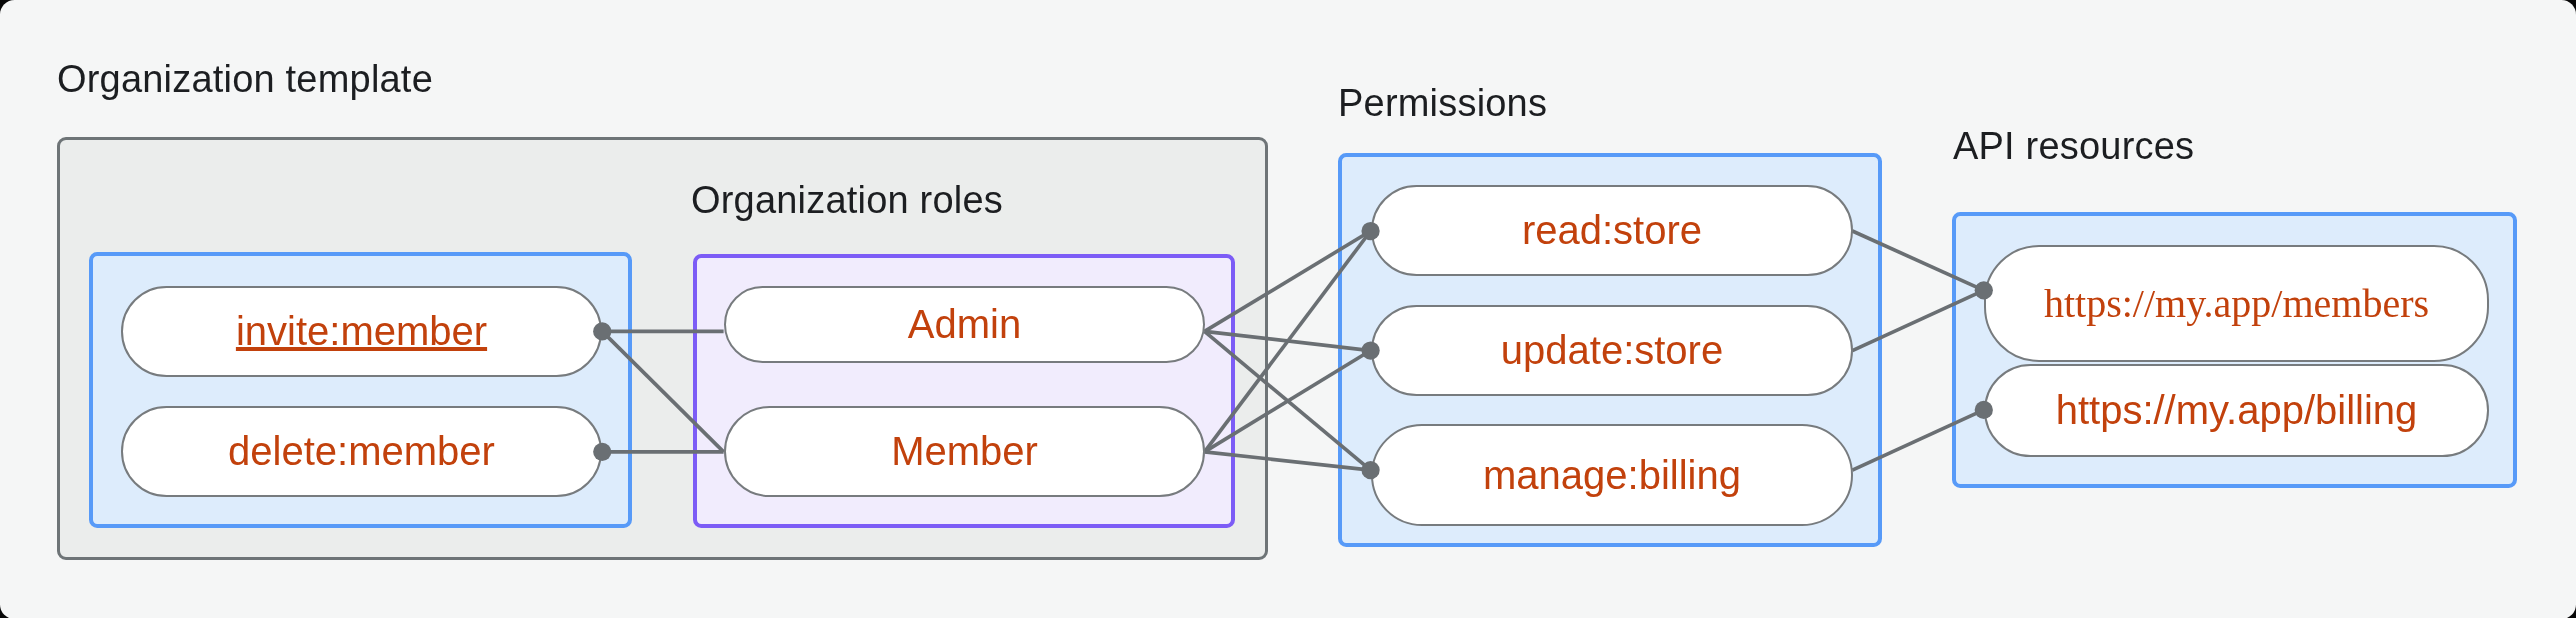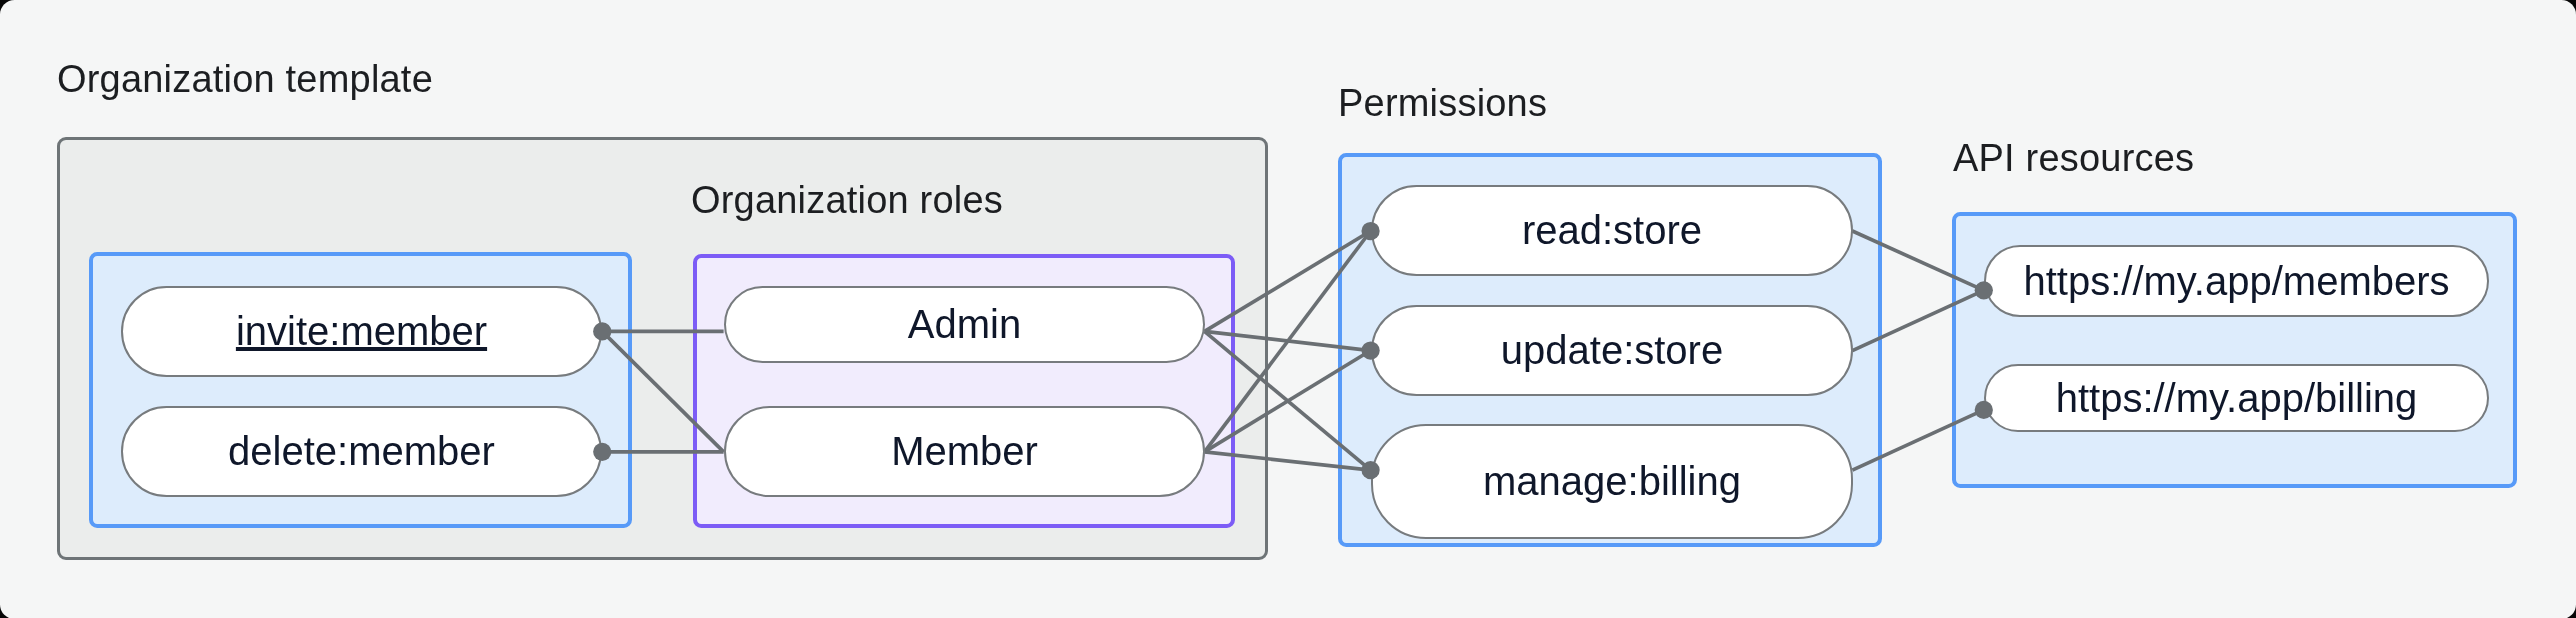--- a/index.html
+++ b/index.html
@@ -18,36 +18,36 @@
   .box-permissions{left:1338px;top:153px;width:544px;height:394px;z-index:1;}
   .box-api{left:1952px;top:212px;width:565px;height:276px;z-index:1;}
   .section-label{
     position:absolute;font-size:38px;line-height:42px;font-weight:500;
     color:#1c1e21;white-space:nowrap;z-index:1;letter-spacing:0.2px;
   }
   .lbl-template{left:57px;top:58px;}
   .lbl-org-permissions{left:88px;top:179px;}
   .lbl-org-roles{left:691px;top:179px;}
   .lbl-permissions{left:1338px;top:82px;}
-  .lbl-api{left:1953px;top:137px;}
+  .lbl-api{left:1953px;top:125px;}
   .pill{
     position:absolute;box-sizing:border-box;background:#ffffff;
     border:2.7px solid #777b7e;border-radius:55px;z-index:3;
     display:flex;align-items:center;justify-content:center;
-    font-size:40px;color:#0f172a;white-space:nowrap;
+    font-size:40px;color:#c2410c;white-space:nowrap;
   }
   .pill-invite {left:121px;top:286px;width:481px;height:91px;text-decoration:underline;}
   .pill-delete {left:121px;top:406px;width:481px;height:91px;}
   .pill-admin  {left:724px;top:286px;width:481px;height:77px;}
   .pill-member {left:724px;top:406px;width:481px;height:91px;}
   .pill-read   {left:1371px;top:185px;width:482px;height:91px;}
   .pill-update {left:1371px;top:305px;width:482px;height:91px;}
-  .pill-manage {left:1371px;top:424px;width:482px;height:115px;text-align:center;}
-  .pill-members{left:1984px;top:245px;width:505px;height:72px;}
-  .pill-billing{left:1984px;top:364px;width:505px;height:68px;}
+  .pill-manage {left:1371px;top:424px;width:482px;height:102px;text-align:center;}
+  .pill-members{left:1984px;top:245px;width:505px;height:117px;font-family:Liberation Serif, serif;}
+  .pill-billing{left:1984px;top:364px;width:505px;height:93px;}
   #edges-svg{z-index:2;}
   #dots-svg{z-index:4;}
 </style>
 </head>
 <body>
 
 <div id="canvas">
 
   <div class="box box-gray"></div>
   <div class="box box-blue box-perm-left"></div>

